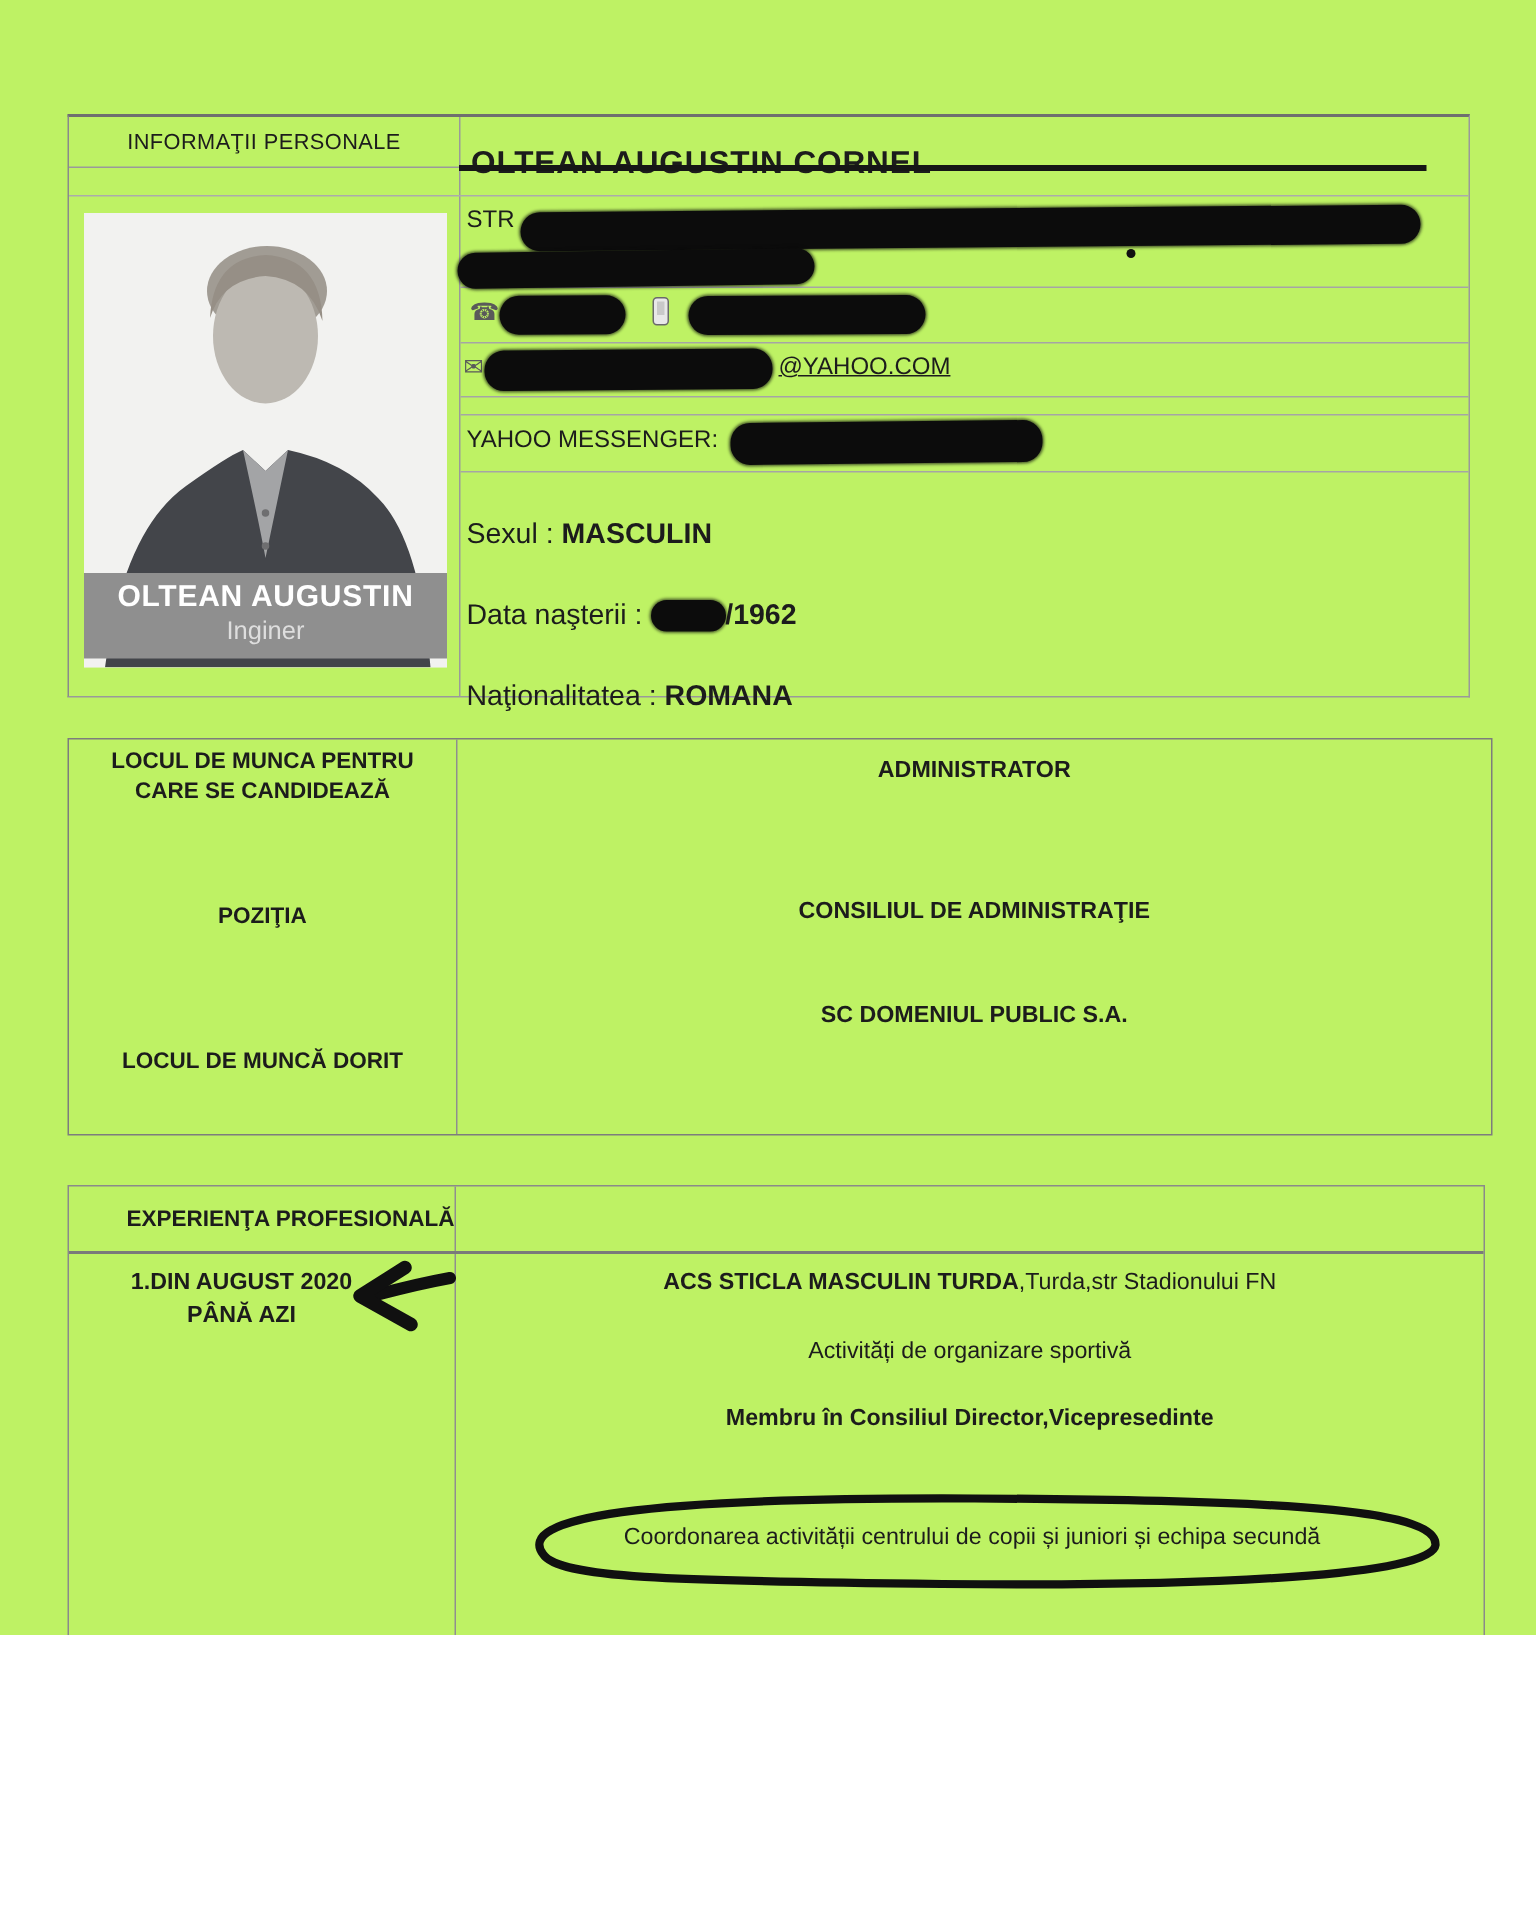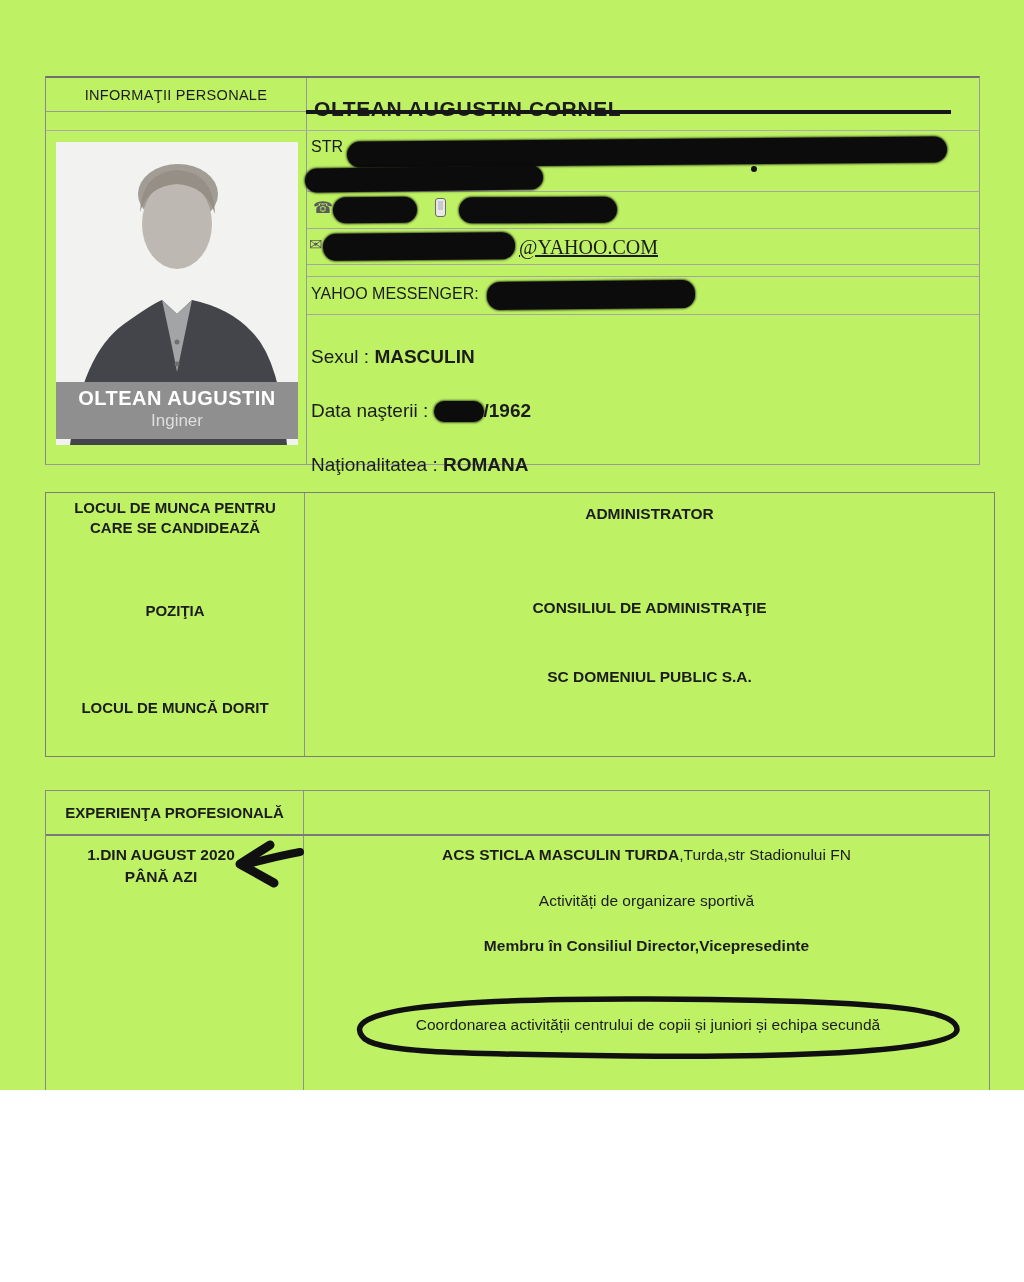--- a/index.html
+++ b/index.html
@@ -39,39 +39,39 @@
   .row-str .lbl { position:absolute; left:4px; top:6px; font-size:16px; }
   .row-phone { position:relative; height:37px; border-bottom:1px solid #a5a5a5; }
   .row-email { position:relative; height:36px; border-bottom:1px solid #a5a5a5; }
   .row-gap { position:relative; height:12px; border-bottom:1px solid #a5a5a5; }
   .row-ym { position:relative; height:38px; border-bottom:1px solid #a5a5a5; }
   .row-txt { position:relative; padding:7px 0 0 4px; height:30px; font-size:19px;margin-top:24px; }
   .icon-glyph { position:absolute; color:#5a5a5a; font-size:16px; }
   .mobile-icon { position:absolute; width:11px; height:19px; border:1.5px solid #6a6a6a;
                  border-radius:3px; background:#e8e8e8; }
   .mobile-icon:after { content:""; position:absolute; left:2px; right:2px; top:2px; height:9px; background:#c9c9c9; }
-  .email-suffix { position:absolute; left:212px; top:7px; text-decoration:underline; font-size:20px;font-family:Liberation Serif, serif; }
+  .email-suffix { position:absolute; left:212px; top:7px; text-decoration:underline; font-size:16px; }
   .ym-label { position:absolute; left:4px; top:8px; font-size:16px; }
   .dot-mark { position:absolute; width:6px; height:6px; border-radius:50%; background:#111; }
 
   
   .b2 { position:absolute; left:45px; top:492px; width:950px; height:265px;
         border:1.5px solid #7d7d7d; }
   .b2-vline { position:absolute; left:258px; top:0; bottom:0; width:1px; background:#8f8f8f; }
   .b2 .lcol { position:absolute; left:0; top:0; width:258px; height:100%; }
   .b2 .rcol { position:absolute; left:259px; top:0; right:0; height:100%; }
   .lab { position:absolute; width:100%; text-align:center; font-weight:bold; font-size:15px; line-height:20px; }
   .val { position:absolute; width:100%; text-align:center; font-weight:bold; font-size:15.5px; }
 
   
   .b3 { position:absolute; left:45px; top:790px; width:945px; height:373px;
         border:1.5px solid #8a8a8a; }
   .b3-vline { position:absolute; left:257px; top:0; bottom:0; width:1px; background:#8f8f8f; }
   .b3-header { position:absolute; left:0; top:0; width:257px; height:43px; display:flex;
-               align-items:center; justify-content:center; text-align:center;
+               align-items:center; justify-content:flex-end; text-align:center;
                font-weight:bold; font-size:15px; line-height:19px; }
   .b3-hline { position:absolute; left:0; top:43px; width:100%; height:1.5px; background:#7a7a7a; }
   .b3 .period { position:absolute; left:0; top:53px; width:230px; text-align:center;
                 font-weight:bold; font-size:15.5px; line-height:22px; }
   .arrow-svg { position:absolute; left:172px; top:48px; }
   .b3 .rcol3 { position:absolute; left:258px; top:43px; right:0; bottom:0; }
   .xline { position:absolute; width:100%; text-align:center; font-size:15.5px; }
   .circle-wrap { position:absolute; left:24px; top:158px; width:640px; height:70px; }
   .circle-wrap .ctext { position:absolute; left:0; top:24px; width:100%; text-align:center; font-size:15.5px; }
   .circle-svg { position:absolute; left:0; top:0; }

